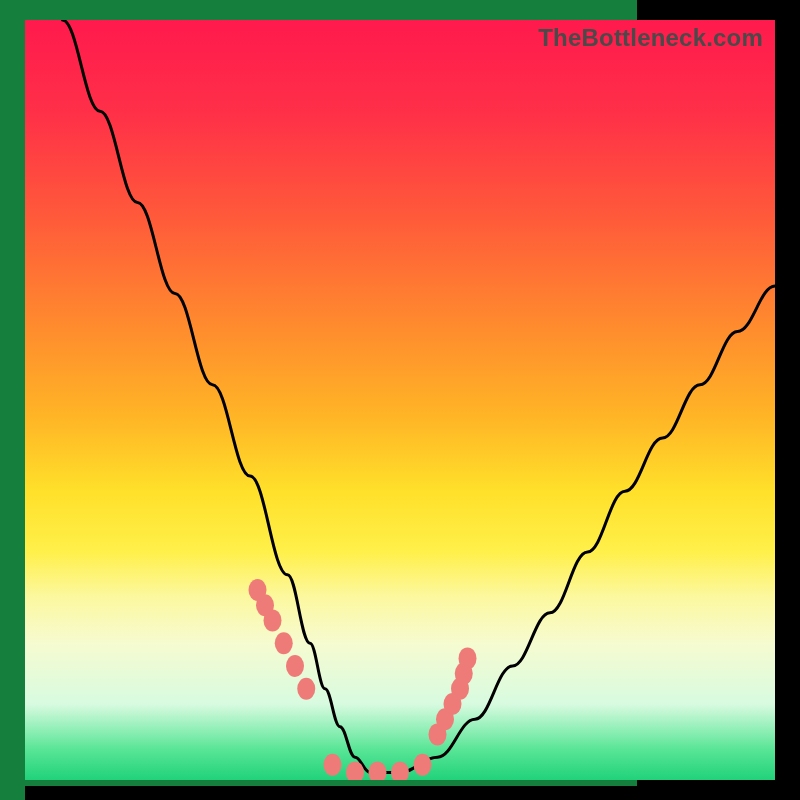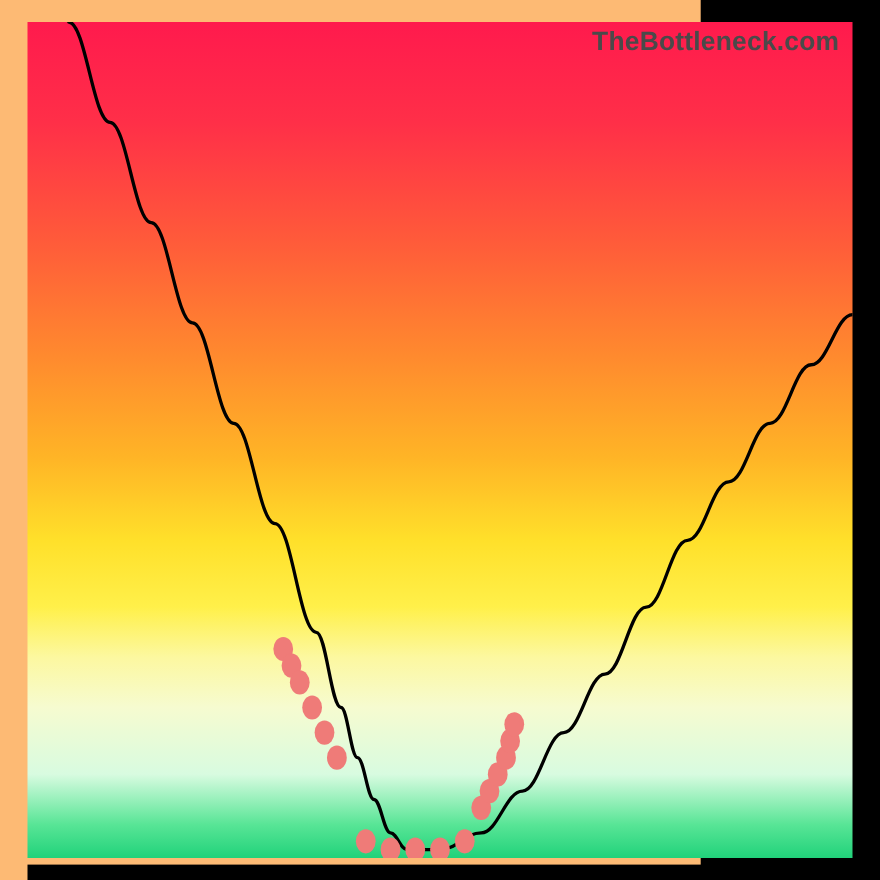--- a/index.html
+++ b/index.html
@@ -8,21 +8,21 @@
     width: 800px;
     height: 800px;
     background: #000;
     overflow: hidden;
     font-family: Arial, sans-serif;
   }
   .stage {
     position: relative;
     width: 637px;
     height: 800px;
-    background: #fdba74;
+    background: #15803d;
   }
   .plot {
     position: absolute;
     left: 25px;
     top: 20px;
     width: 750px;
     height: 760px;
     background: linear-gradient(to bottom,
       #ff1a4d 0%,
       #ff2f48 12%,

